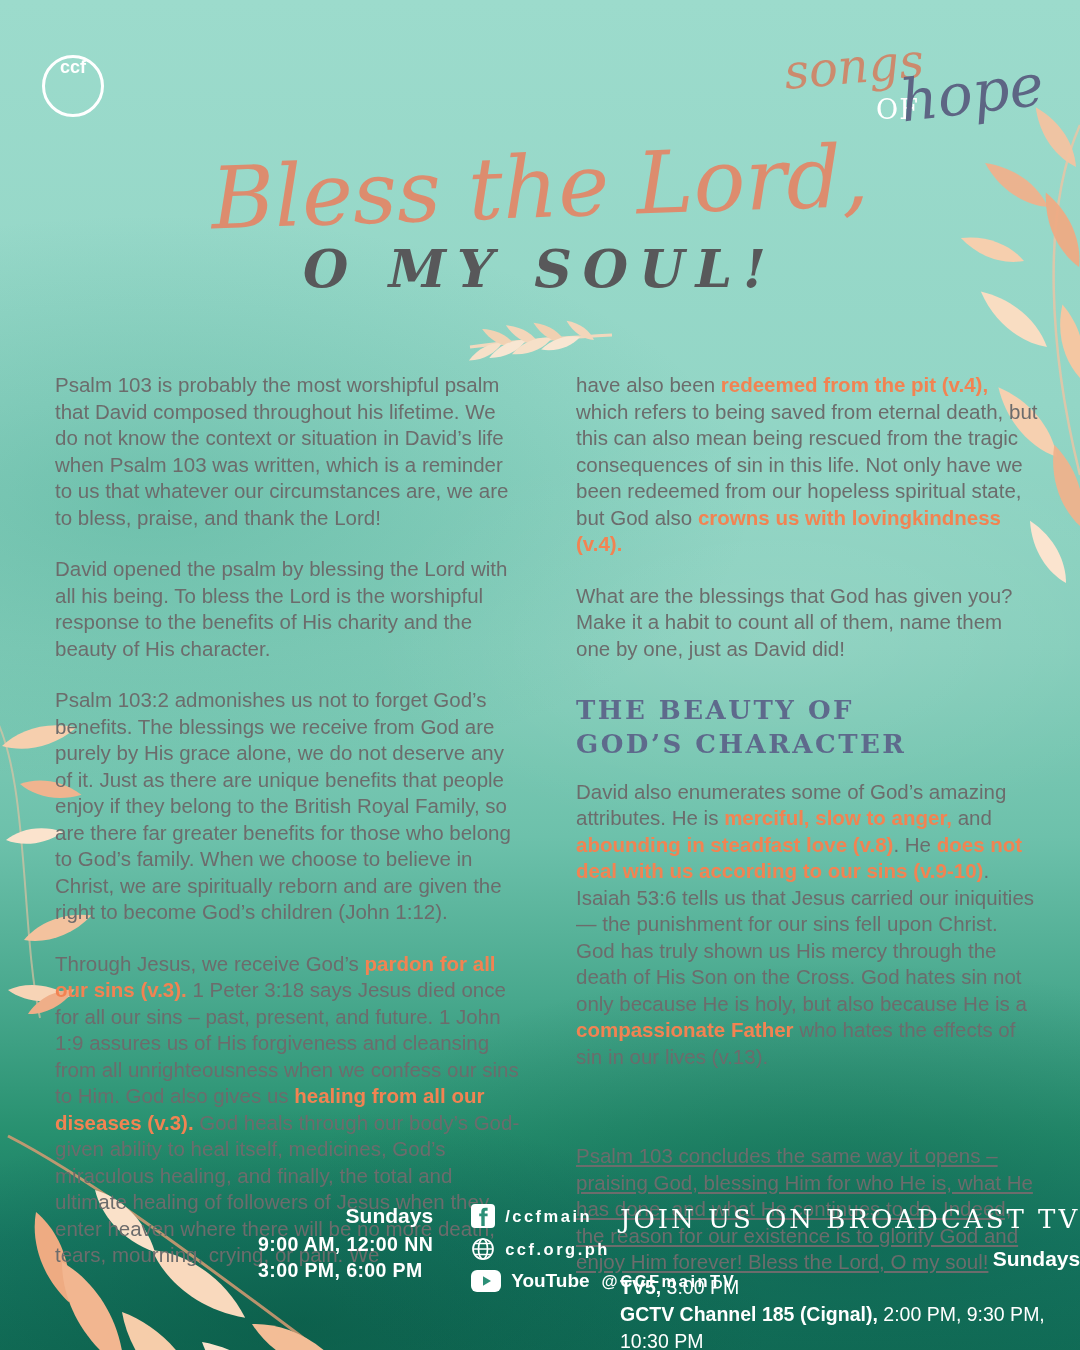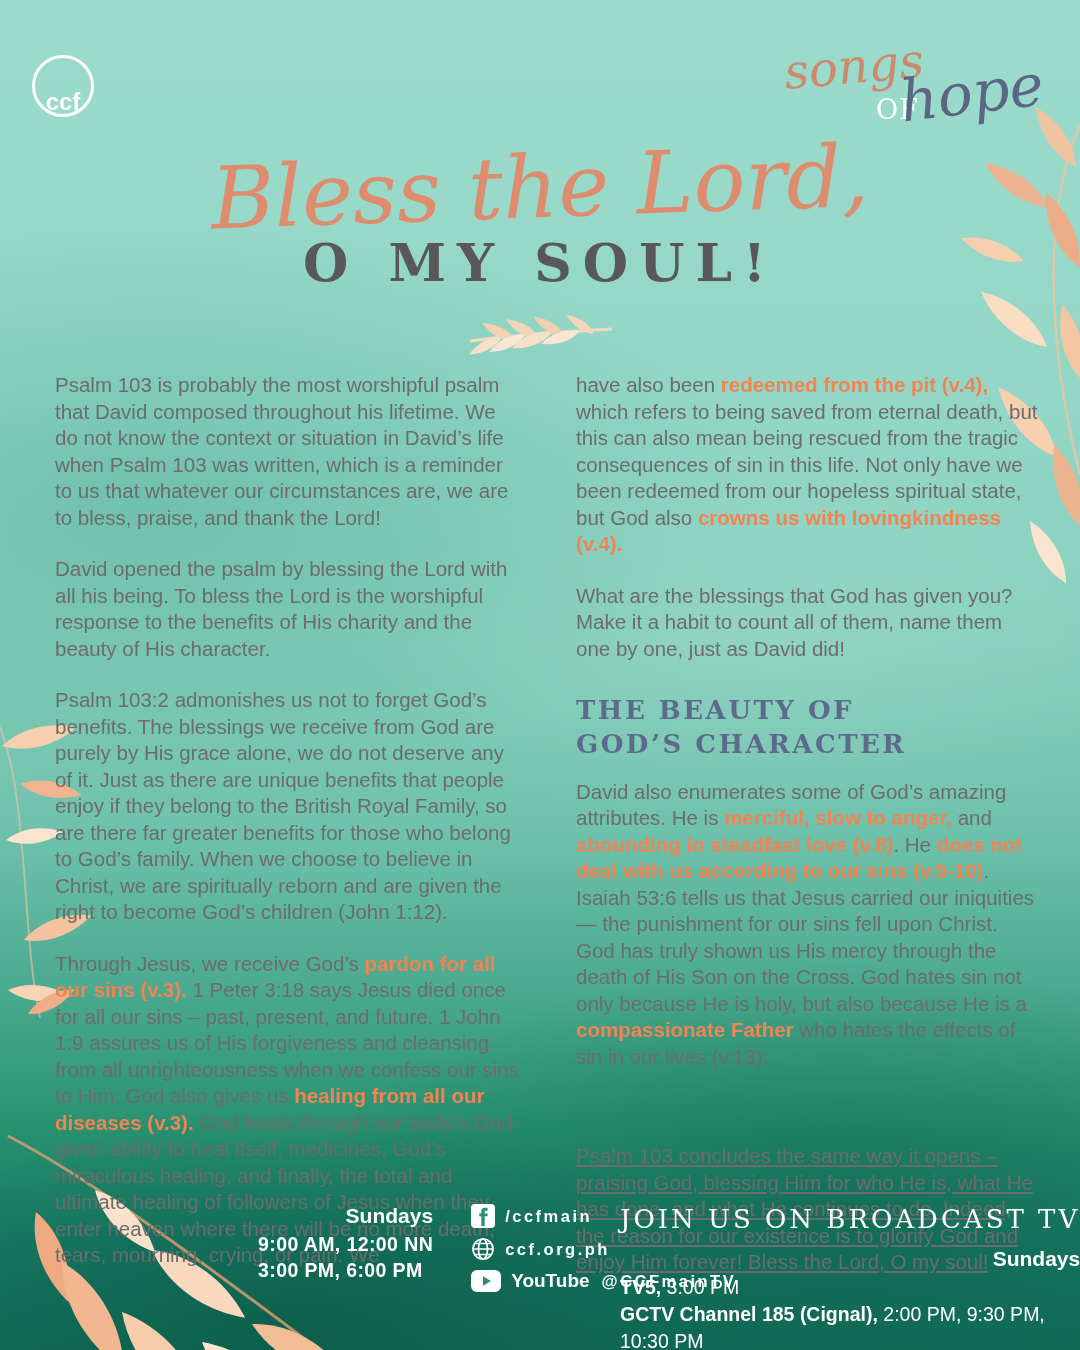--- a/index.html
+++ b/index.html
@@ -7,37 +7,37 @@
     position:relative;width:1080px;height:1350px;overflow:hidden;
     font-family:"Liberation Sans",sans-serif;
     background:
       radial-gradient(90% 34% at 14% 37%, rgba(47,154,128,.32), rgba(47,154,128,0) 62%),
       radial-gradient(55% 22% at 72% 47%, rgba(255,255,255,.10), rgba(255,255,255,0) 70%),
       radial-gradient(70% 26% at 78% 90%, rgba(8,88,70,.45), rgba(8,88,70,0) 72%),
       radial-gradient(60% 22% at 28% 98%, rgba(6,80,62,.5), rgba(6,80,62,0) 72%),
       linear-gradient(180deg,#9cdbcc 0%,#93d6c6 30%,#85cebb 48%,#6dc1ab 62%,#48a88d 74%,#27906f 84%,#187a64 92%,#126e58 100%);
   }
   
-  .logo{position:absolute;top:55px;left:32px;width:56px;height:56px;border:3.5px solid #fff;
-    border-radius:50%;display:flex;align-items:flex-end;justify-content:center;
-    color:#fff;font-weight:700;font-size:24px;line-height:1;}
+  .logo{position:absolute;top:55px;left:42px;width:56px;height:56px;border:3.5px solid #fff;
+    border-radius:50%;display:flex;align-items:flex-start;justify-content:center;
+    color:#fff;font-weight:700;font-size:18px;line-height:1;}
   .kicker{position:absolute;top:74px;left:127px;color:#fff;font-weight:700;font-size:19px;letter-spacing:7px;}
   .brand{position:absolute;top:38px;right:56px;width:240px;height:105px;}
   .brand .songs{position:absolute;left:0;top:4px;font-family:"DejaVu Serif",serif;font-style:italic;
     font-size:48px;color:#cc8a6d;transform:rotate(-5deg);line-height:1;}
   .brand .of{position:absolute;left:92px;top:56px;color:#fff;font-family:"DejaVu Serif",serif;
     font-size:27px;letter-spacing:1px;}
   .brand .hope{position:absolute;left:116px;top:26px;font-family:"DejaVu Serif",serif;font-style:italic;
     font-size:58px;color:#5d6584;transform:rotate(-7deg);line-height:1;}
   
   .title{position:absolute;top:142px;left:0;width:100%;text-align:center;}
   .title-script{display:inline-block;font-family:"DejaVu Serif",serif;font-style:italic;
     font-size:86px;line-height:1.05;color:#dd8c6e;transform:rotate(-2deg);}
   .title-caps{font-family:"DejaVu Serif",serif;font-weight:700;font-size:52px;color:#58585a;
-    letter-spacing:11px;}
+    letter-spacing:11px;margin-top:6px;font-style:italic;}
   .sprig{margin-top:8px;}
   
   .columns{position:absolute;top:372px;left:55px;width:986px;display:flex;gap:56px;}
   .col{width:465px;}
   .col p{margin:0 0 25px;font-size:20.5px;line-height:26.5px;color:#6c6c6c;}
   .col p.gap{margin-top:73px;text-decoration:underline;}
   .col h2{font-family:"DejaVu Serif",serif;color:#5e6a8c;font-size:26px;line-height:1.3;
     letter-spacing:2.5px;font-weight:700;margin:32px 0 17px;}
   .col .hl{color:#f28352;font-weight:700;}
   

